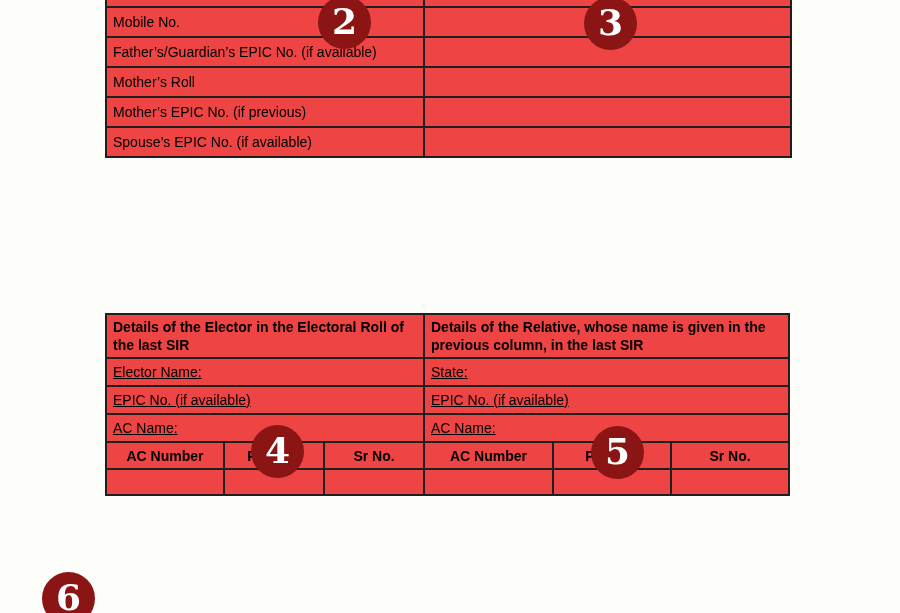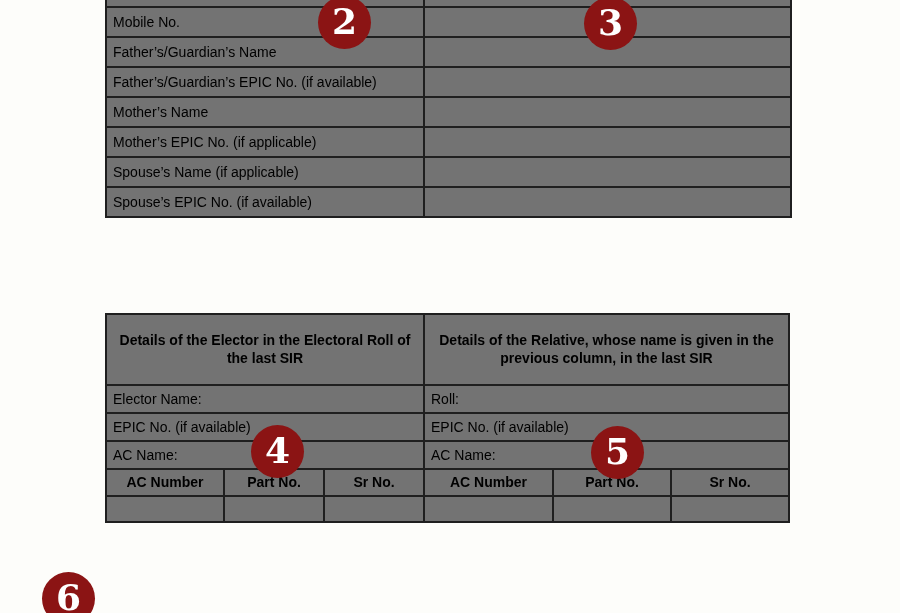--- a/index.html
+++ b/index.html
@@ -14,39 +14,38 @@
   table {
     position:absolute;
     border-collapse:collapse;
     table-layout:fixed;
   }
   td {
     border:2px solid #1f1f1f;
     font-size:14px;
     padding:0 6px;
     vertical-align:middle;
-    background:#737373;
+    background:#ef4444;
     overflow:hidden;
   }
   
   #table1 { left:105px; top:0; width:685px; border-top:none; }
   #table1 tr.data-row { height:30px; }
   #table1 tr.clipped-row { height:7px; }
   #table1 tr.clipped-row td { border-top:none; }
   
   #table2 { left:105px; top:313px; width:683px; }
   #table2 tr.header-row { height:44px; }
-  #table2 tr.data-row { height:28px; }
+  #table2 tr.data-row { height:28px;text-decoration:underline; }
   #table2 tr.subheader-row { height:27px;margin-left:28px; }
   #table2 tr.blank-row { height:26px; }
   .hdr-cell {
     font-weight:bold;
-    text-align:center;
     line-height:1.32;
-    padding:16px 6px;
+    padding:2px 6px;
     font-size:14px;
   }
   .sub-cell {
     font-weight:bold;
     text-align:center;
     font-size:14px;
   }
   
   .badge {
     position:absolute;
@@ -80,37 +79,29 @@
   <tbody>
       <tr class="clipped-row">
     <td></td>
     <td></td>
   </tr>
   <tr class="data-row">
     <td><span>Mobile No.</span></td>
     <td></td>
   </tr>
   <tr class="data-row">
-    <td><span>Father’s/Guardian’s Name</span></td>
-    <td></td>
-  </tr>
-  <tr class="data-row">
     <td><span>Father’s/Guardian’s EPIC No. (if available)</span></td>
     <td></td>
   </tr>
   <tr class="data-row">
-    <td><span>Mother’s Name</span></td>
+    <td><span>Mother’s Roll</span></td>
     <td></td>
   </tr>
   <tr class="data-row">
-    <td><span>Mother’s EPIC No. (if applicable)</span></td>
-    <td></td>
-  </tr>
-  <tr class="data-row">
-    <td><span>Spouse’s Name (if applicable)</span></td>
+    <td><span>Mother’s EPIC No. (if previous)</span></td>
     <td></td>
   </tr>
   <tr class="data-row">
     <td><span>Spouse’s EPIC No. (if available)</span></td>
     <td></td>
   </tr>
 </tbody>
   </table>
 
 <table id="table2">
@@ -122,21 +113,21 @@
       <col style="width:118px">
       <col style="width:118px">
   </colgroup>
   <tbody>
       <tr class="header-row">
     <td colspan="3" class="hdr-cell">Details of the Elector in the Electoral Roll of the last SIR</td>
     <td colspan="3" class="hdr-cell">Details of the Relative, whose name is given in the previous column, in the last SIR</td>
   </tr>
   <tr class="data-row">
     <td colspan="3"><span>Elector Name:</span></td>
-    <td colspan="3"><span>Roll:</span></td>
+    <td colspan="3"><span>State:</span></td>
   </tr>
   <tr class="data-row">
     <td colspan="3"><span>EPIC No. (if available)</span></td>
     <td colspan="3"><span>EPIC No. (if available)</span></td>
   </tr>
   <tr class="data-row">
     <td colspan="3"><span>AC Name:</span></td>
     <td colspan="3"><span>AC Name:</span></td>
   </tr>
   <tr class="subheader-row">

